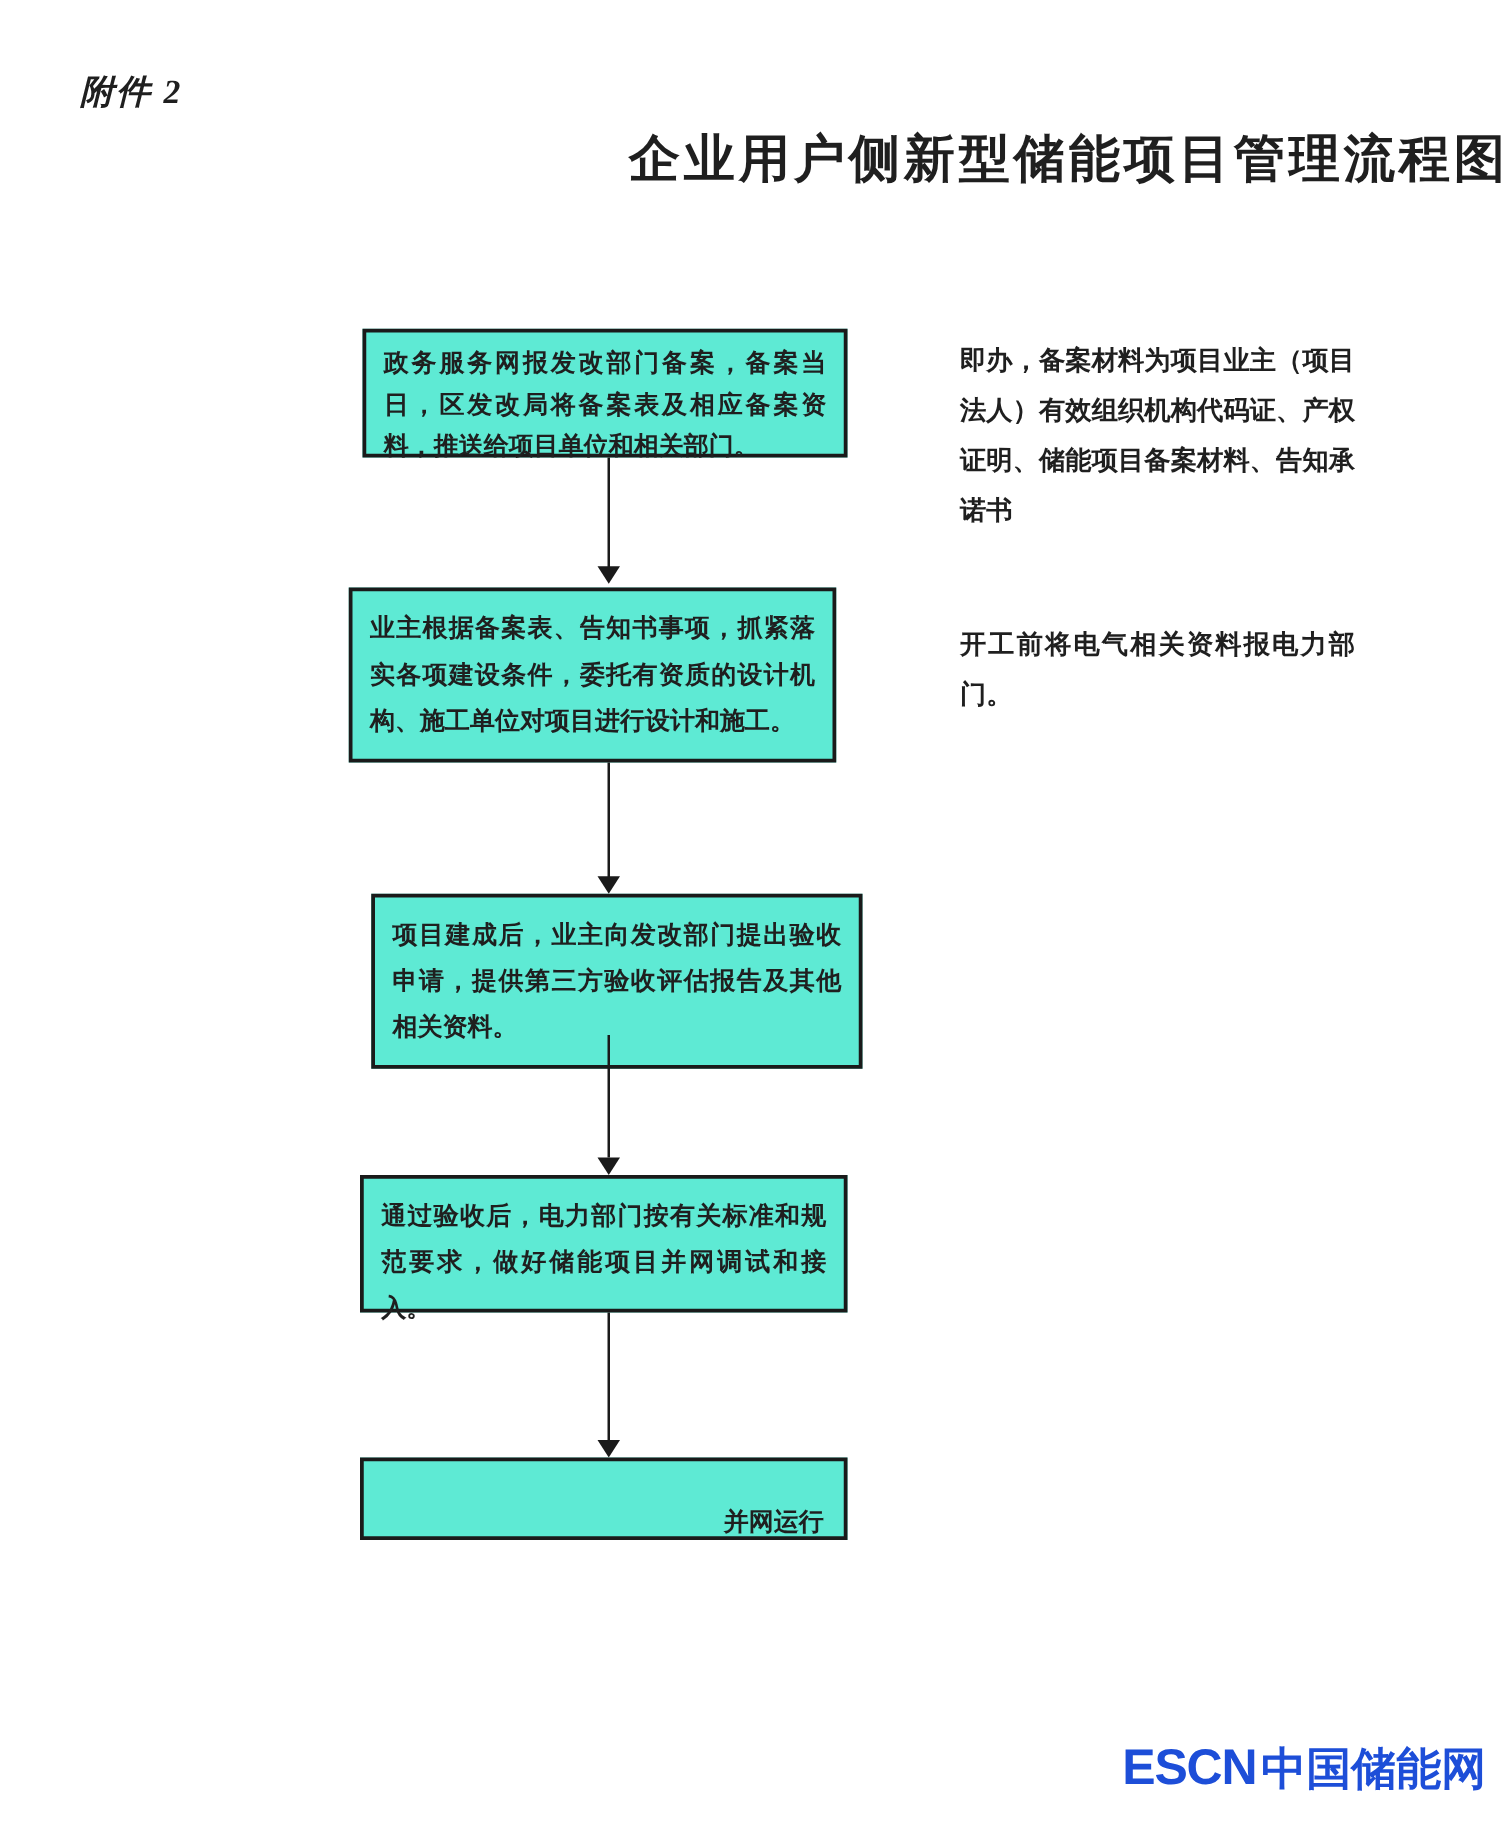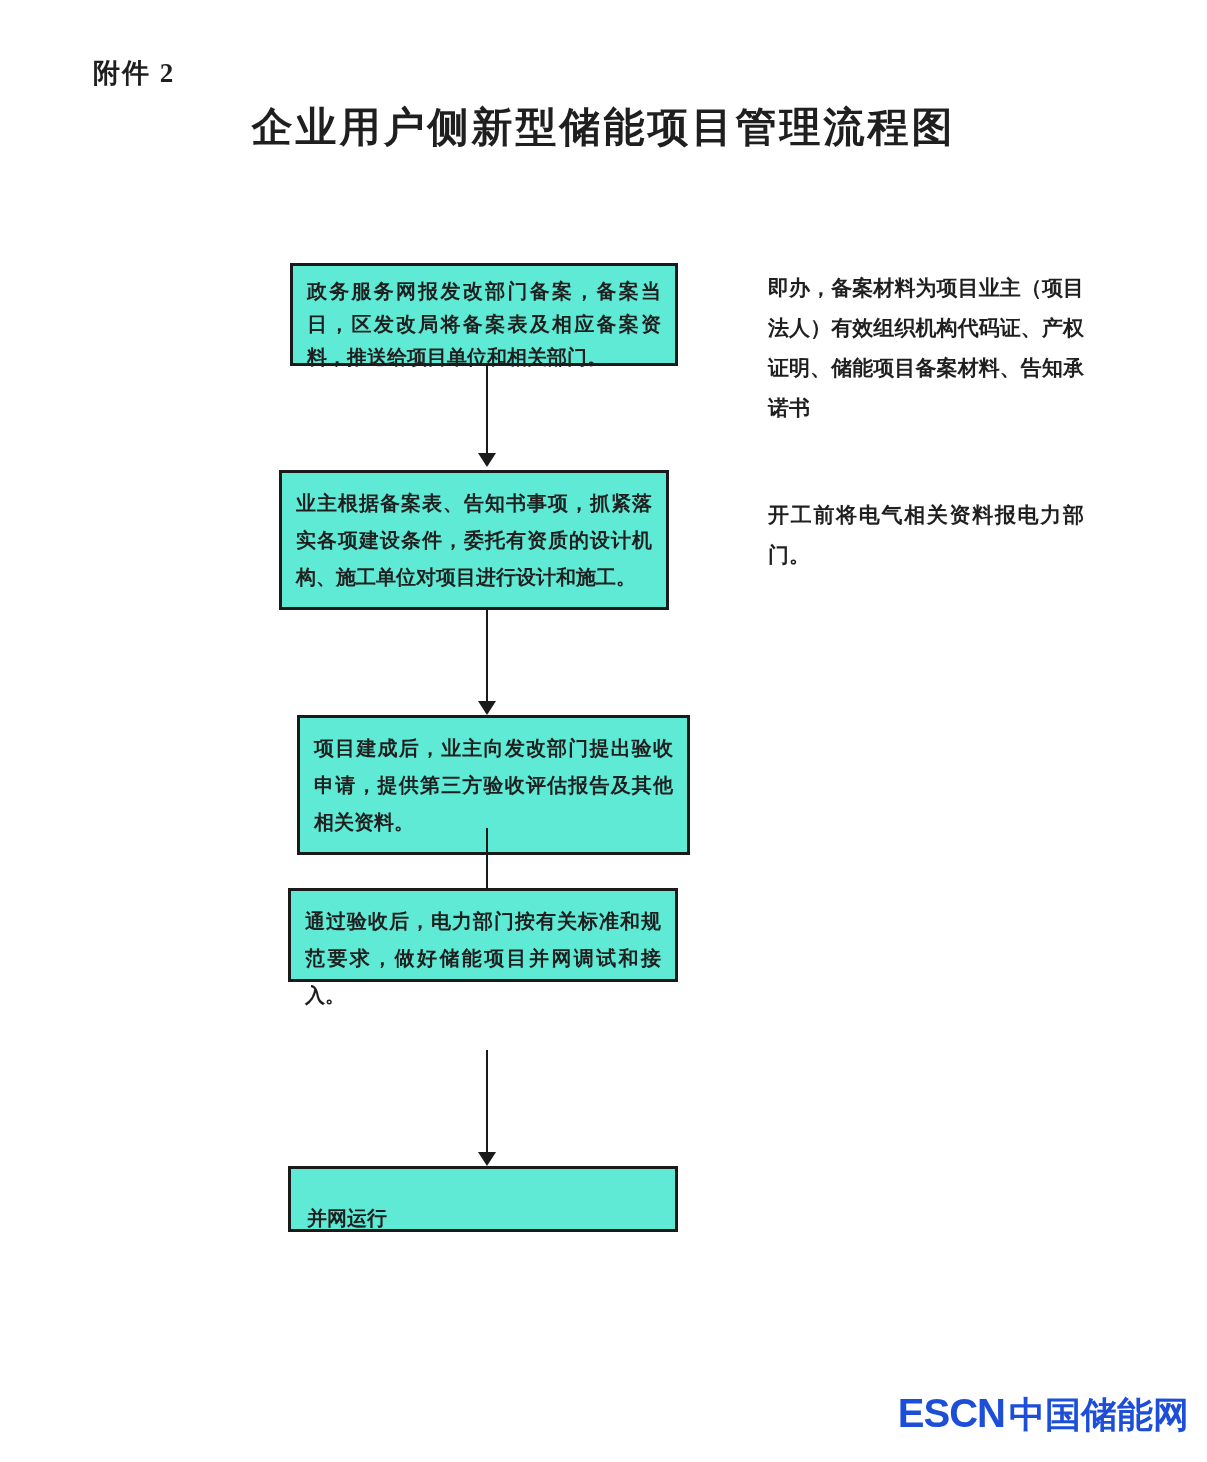--- a/index.html
+++ b/index.html
@@ -11,33 +11,34 @@
     position: relative;
     width: 1207px;
     height: 1462px;
     background: #ffffff;
     font-family: "Liberation Serif", "DejaVu Serif", serif;
     color: #1f1f1f;
     overflow: hidden;
   }
   .attachment {
     position: absolute;
-    left: 93px;
+    left: 64px;
     top: 55px;
     font-size: 27px;
     font-weight: bold;
     letter-spacing: 2px;
+    font-style: italic;
   }
   .title {
     position: absolute;
     left: 0;
     right: 0;
     top: 100px;
     margin: 0;
-    text-align: center;
+    text-align: right;
     font-size: 41px;
     font-weight: bold;
     letter-spacing: 3px;
   }
   .flow-box {
     position: absolute;
     border: 3px solid #1a1a1a;
     background: #5eead4;
     box-sizing: border-box;
   }
@@ -46,25 +47,25 @@
     padding: 12px 14px 0 14px;
     font-size: 20px;
     font-weight: bold;
     line-height: 37px;
     text-align: justify;
   }
   .box1 { left: 290px; top: 263px; width: 388px; height: 103px; }
   .box1 p { padding-top: 9px; line-height: 33px; }
   .box2 { left: 279px; top: 470px; width: 390px; height: 140px; }
   .box3 { left: 297px; top: 715px; width: 393px; height: 140px; }
-  .box4 { left: 288px; top: 888px; width: 390px; height: 94px; }
+  .box4 { left: 288px; top: 940px; width: 390px; height: 110px; }
   .box5 { left: 288px; top: 1166px; width: 390px; height: 66px; }
   .box5 p {
     padding: 16px;
-    text-align: left;
+    text-align: right;
     line-height: 66px;
   }
   .arrow-line {
     position: absolute;
     width: 2px;
     background: #1a1a1a;
     left: 486px;
   }
   .arrow-head {
     position: absolute;

